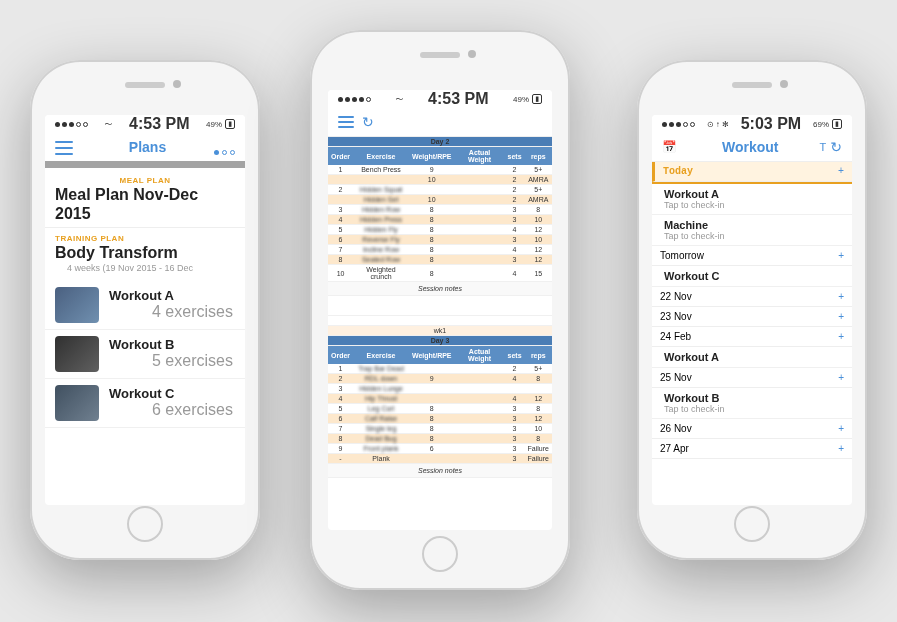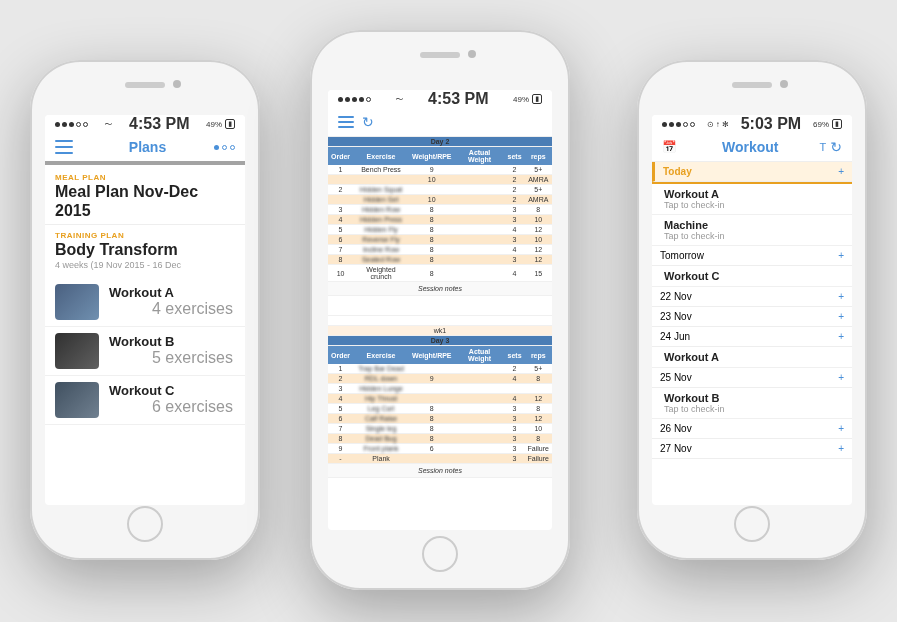--- a/index.html
+++ b/index.html
@@ -130,23 +130,23 @@
     .status-icons { display: flex; gap: 3px; align-items: center; font-size: 8px; }
     .battery-icon {
       display: inline-flex; align-items: center;
       border: 1px solid #333; border-radius: 2px; padding: 1px 2px;
       font-size: 7px; height: 10px;
     }
 
     
     .left-nav {
       display: flex;
-      align-items: center;
+      align-items: flex-end;
       padding: 6px 10px;
-      border-bottom: 4px solid #a3a3a3;
+      border-bottom: 7px solid #a3a3a3;
       background: white;
     }
     .nav-hamburger {
       width: 18px; height: 14px;
       display: flex; flex-direction: column; justify-content: space-between;
       margin-right: 8px;
     }
     .nav-hamburger span {
       display: block; height: 2px; background: #4a90d9; border-radius: 1px;
     }
@@ -158,38 +158,38 @@
       display: flex; gap: 3px;
     }
     .nav-dot { width: 5px; height: 5px; border-radius: 50%; background: #4a90d9; }
     .nav-dot.empty { background: white; border: 1px solid #4a90d9; }
 
     .meal-plan-section {
       padding: 8px 10px 4px;
       background: white;
     }
     .plan-label {
-      font-size: 8px; color: #e8a020; font-weight: 700; letter-spacing: 0.5px;
+      font-size: 8px; color: #e8a020; font-weight: 700; letter-spacing: 0.5px; text-align: center;
     }
     .plan-name {
       font-size: 16px; font-weight: 700; color: #222; line-height: 1.2;
     }
 
     .training-plan-section {
       padding: 6px 10px 4px;
       background: white;
     }
     .training-label {
       font-size: 8px; color: #e8a020; font-weight: 700; letter-spacing: 0.5px;
     }
     .training-name {
       font-size: 16px; font-weight: 700; color: #222; line-height: 1.2;
     }
     .training-dates {
-      font-size: 9px; color: #999;
+      font-size: 9px; color: #999; margin-left: 12px;
     }
 
     .workout-list { padding: 4px 0; }
     .workout-item {
       display: flex; align-items: center;
       padding: 6px 10px;
       border-bottom: 1px solid #f0f0f0;
     }
     .workout-thumb {
       width: 44px; height: 36px;
@@ -267,20 +267,21 @@
     .cal-add { color: #4a90d9; font-size: 10px; }
     .cal-item {
       padding: 4px 8px 4px 12px;
       border-bottom: 1px solid #f0f0f0;
     }
     .cal-item-name { font-size: 11px; font-weight: 600; color: #222; }
     .cal-item-sub { font-size: 9px; color: #999; }
     .today-header {
       background: #fff3e0;
       border-left: 3px solid #e8a020;
+      font-family: Liberation Mono, monospace;
     }
     .orange-bar { background: #e8a020; height: 2px; }
     .today-label { color: #e8a020; font-weight: 700; }
 
     .right-cal-icon { font-size: 12px; color: #4a90d9; margin-right: 4px; }
 
   </style>
 </head>
 <body>
 
@@ -673,21 +674,21 @@
         <span>22 Nov</span>
         <span class="cal-add">+</span>
       </div>
 
       <div class="cal-section-header">
         <span>23 Nov</span>
         <span class="cal-add">+</span>
       </div>
 
       <div class="cal-section-header">
-        <span>24 Jun</span>
+        <span>24 Feb</span>
         <span class="cal-add">+</span>
       </div>
       <div class="cal-item">
         <div class="cal-item-name">Workout A</div>
         <div class="cal-item-sub"></div>
       </div>
 
       <div class="cal-section-header">
         <span>25 Nov</span>
         <span class="cal-add">+</span>
@@ -696,18 +697,18 @@
         <div class="cal-item-name">Workout B</div>
         <div class="cal-item-sub">Tap to check-in</div>
       </div>
 
       <div class="cal-section-header">
         <span>26 Nov</span>
         <span class="cal-add">+</span>
       </div>
 
       <div class="cal-section-header">
-        <span>27 Nov</span>
+        <span>27 Apr</span>
         <span class="cal-add">+</span>
       </div>
     </div>
   </div>
 </div>
 
 </body></html>

